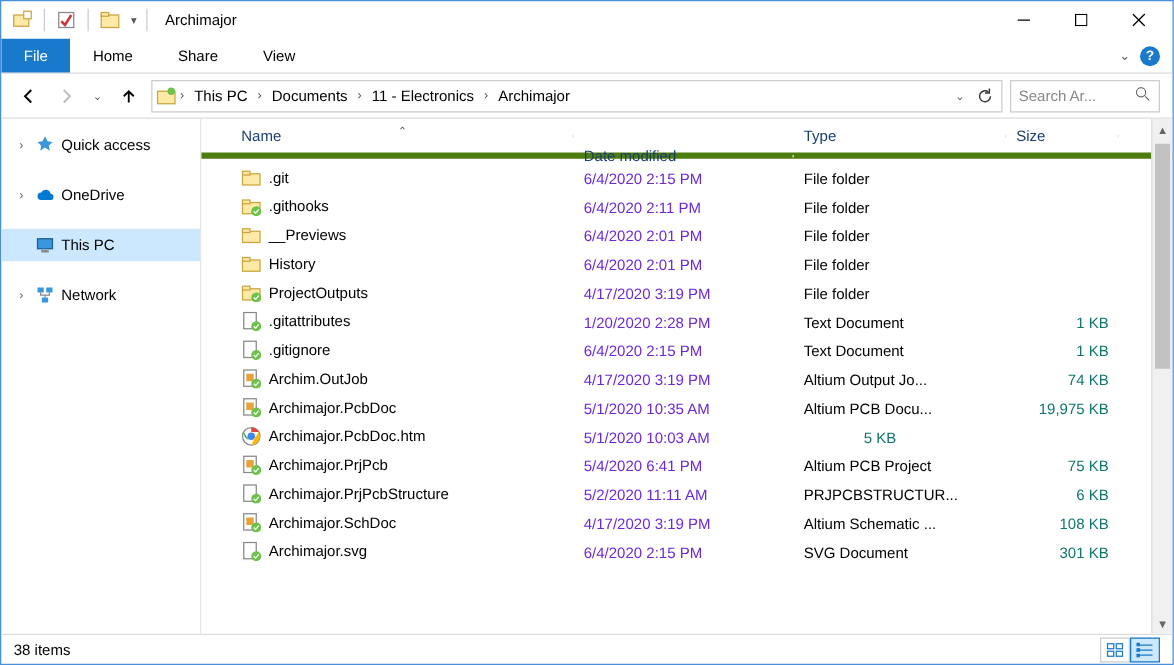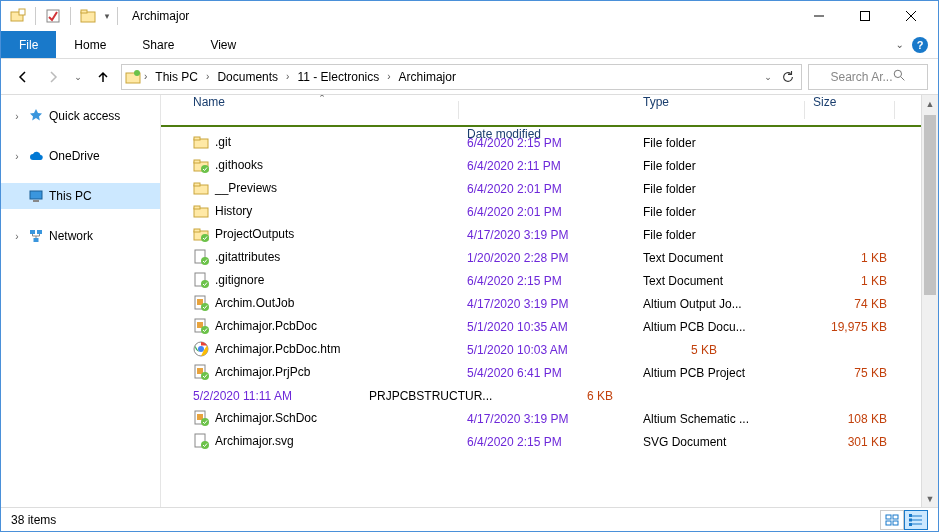--- a/index.html
+++ b/index.html
@@ -26,49 +26,49 @@
 .navrow { height: 36px; display: flex; align-items: center; padding: 4px 10px; gap: 6px; border-bottom: 1px solid #ddd; }
 .navbtn { width: 24px; height: 24px; display: flex; align-items: center; justify-content: center; color: #666; }
 .navbtn.enabled { color: #000; }
 .addr { flex: 1; height: 26px; border: 1px solid #ccc; display: flex; align-items: center; padding: 0 2px; min-width: 0; }
 .addr .crumb { padding: 0 6px; height: 24px; display: flex; align-items: center; gap: 4px; }
 .addr .crumb-sep { color: #555; font-size: 10px; padding: 0 2px; }
 .addr .addricon { width: 18px; height: 18px; display: flex; align-items: center; justify-content: center; }
 .addr .tail { margin-left: auto; display: flex; align-items: center; }
 .addr .addrbtn { width: 22px; height: 22px; display: flex; align-items: center; justify-content: center; }
 .addr .recentsbtn { width: 18px; height: 22px; display: flex; align-items: center; justify-content: center; }
-.searchbox { width: 120px; height: 26px; border: 1px solid #ccc; display: flex; align-items: center; padding: 0 6px; color: #888; justify-content: center;}
+.searchbox { width: 120px; height: 26px; border: 1px solid #ccc; display: flex; align-items: center; padding: 0 6px; color: #888; justify-content: space-between;}
 .searchbox span.q { white-space: nowrap; overflow: hidden; text-overflow: ellipsis; max-width: 80px;}
 
 
 .main { display: flex; height: calc(532px - 30px - 28px - 36px - 24px - 2px); }
 .tree { width: 160px; border-right: 1px solid #e5e5e5; padding: 8px 0; }
 .tree-item { display: flex; align-items: center; height: 26px; padding: 0 6px 0 10px; gap: 4px; }
 .tree-item.selected { background: #cce8ff; }
 .tree-chev { width: 12px; color: #666; font-size: 10px; display:flex; justify-content:center;}
 .tree-icon { width: 18px; height: 18px; display: flex; align-items: center; justify-content: center; }
 .tree-item.spacer { height: 14px; }
 
 .filepane { flex: 1; position: relative; overflow: hidden; }
-.cols { display: flex; height: 32px; border-bottom: 2px solid #4d7c0f; color: #1a3e6e; padding-left: 24px; }
+.cols { display: flex; height: 32px; align-items: center; border-bottom: 5px solid #4d7c0f; color: #1a3e6e; padding-left: 24px; }
 .col { padding: 0 8px; position: relative; }
 .col::after { content:""; position:absolute; right:0; top:6px; bottom:6px; width:1px; background:#e5e5e5;}
 .col.name { width: 274px; }
 .col.date { width: 176px; margin-top: 32px; }
 .col.type { width: 170px; }
 .col.size { width: 90px; text-align: left; }
 .sortglyph { position:absolute; left:50%; top:-2px; transform:translateX(-50%); font-size:9px; color:#555;}
 
 .rows { overflow-y: auto; height: calc(100% - 32px); }
 .row { display: flex; align-items: flex-end; height: 23px; padding-left: 24px; }
 .cell { padding: 0 8px; white-space: nowrap; overflow: hidden; text-overflow: ellipsis; }
 .cell.name { width: 274px; display: flex; align-items: center; gap: 6px; }
 .cell.date { width: 176px; color: #6d28d9; }
 .cell.type { width: 170px; color: #000; }
-.cell.size { width: 90px; text-align: right; color: #c2410c; }
+.cell.size { width: 90px; text-align: right; color: #0f766e; }
 .fi { width: 16px; height: 16px; flex: 0 0 16px; display:flex; align-items:center; justify-content:center; }
 
 .scrollbar { position:absolute; right:0; top:0; bottom:0; width:17px; background:#f0f0f0; border-left:1px solid #ddd;}
 .scrollbar .thumb { position:absolute; left:2px; right:2px; top:20px; height:180px; background:#c2c2c2; border-radius:0;}
 .scrollbar .arr { position:absolute; left:0; right:0; height:17px; display:flex; align-items:center; justify-content:center; color:#666; font-size:9px;}
 .scrollbar .arr.up{top:0;} .scrollbar .arr.dn{bottom:0;}
 
 
 .status { height: 24px; border-top: 1px solid #ddd; display: flex; align-items: center; padding: 0 10px; justify-content: space-between; }
 .viewbtns { display: flex; gap: 0; }
@@ -406,20 +406,30 @@
                 <path d="M10 12l1.5 1.5L14 10.5" stroke="#fff" fill="none"></path>
               </svg>
             </span>
             <span>Archimajor.PrjPcb</span>
           </div>
           <div class="cell date">5/4/2020 6:41 PM</div>
           <div class="cell type">Altium PCB Project</div>
           <div class="cell size">75 KB</div>
         </div>
         <div class="row">
+          <div class="cell name">
+            <span class="fi">
+              <svg width="16" height="16">
+                <rect x="2" y="1" width="10" height="13" fill="#fff" stroke="#888"></rect>
+                <circle cx="12" cy="12" r="4" fill="#6cc24a"></circle>
+                <path d="M10 12l1.5 1.5L14 10.5" stroke="#fff" fill="none"></path>
+              </svg>
+            </span>
+            <span>Archimajor.PrjPcbStructure</span>
+          </div>
           <div class="cell date">5/2/2020 11:11 AM</div>
           <div class="cell type">PRJPCBSTRUCTUR...</div>
           <div class="cell size">6 KB</div>
         </div>
         <div class="row">
           <div class="cell name">
             <span class="fi">
               <svg width="16" height="16">
                 <rect x="2" y="1" width="10" height="13" fill="#fff" stroke="#888"></rect>
                 <rect x="4" y="4" width="6" height="6" fill="#e8a33d"></rect>

